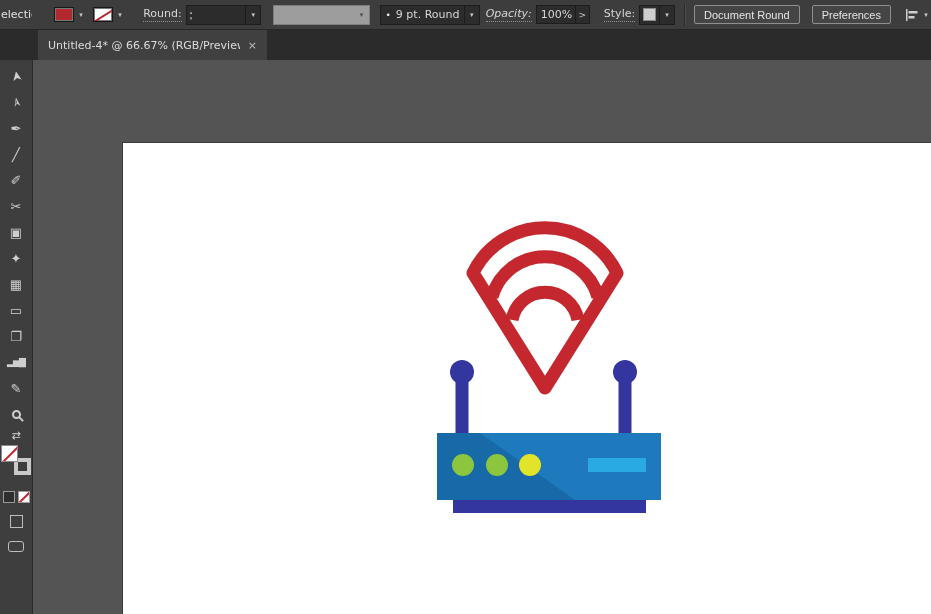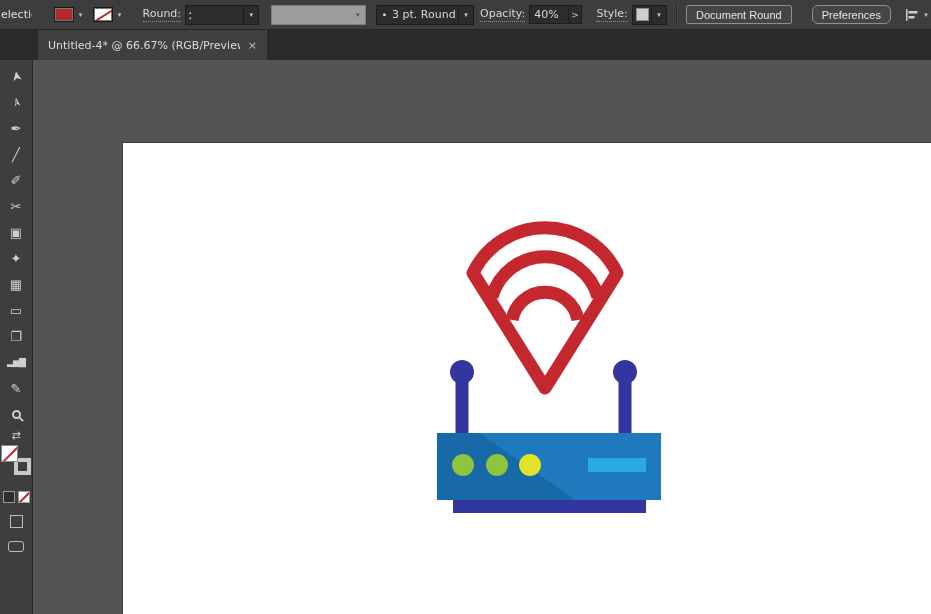--- a/index.html
+++ b/index.html
@@ -123,46 +123,46 @@
       <span class="chev">▾</span>
     </div>
   </div>
 
   <div class="disabled-combo">
     <span class="chev">▾</span>
   </div>
 
   <div class="combo brush-combo">
     <span class="dot">•</span>
-    <div class="val">3 pt. Round</div>
+    <div class="val">9 pt. Round</div>
     <div class="chevbox">
       <span class="chev">▾</span>
     </div>
   </div>
 
-  <span class="linky" style="margin-left:6px;">Opacity:</span>
+  <span class="linky" style="margin-left:6px;font-style:italic;">Opacity:</span>
   <div class="opacity-field">
-    <span>40%</span>
+    <span>100%</span>
   </div>
   <div class="expander">
     <span>&gt;</span>
   </div>
 
   <span class="linky" style="margin-left:14px;">Style:</span>
   <div class="combo style-combo">
     <div class="mini-swatch"></div>
     <div class="chevbox" style="margin-left:auto;">
       <span class="chev">▾</span>
     </div>
   </div>
 
   <div class="vsep"></div>
 
   <button class="bar-btn">Document Round</button>
-  <button class="bar-btn" style="margin-left:20px;border-radius:6px;">Preferences</button>
+  <button class="bar-btn" style="margin-left:12px;">Preferences</button>
 
   <div class="align-group">
     <svg width="16" height="14" viewBox="0 0 16 14">
       <rect x="3" y="1" width="1.5" height="12" fill="#cfcfcf"></rect>
       <rect x="5.5" y="3" width="9" height="2.5" fill="#cfcfcf"></rect>
       <rect x="5.5" y="8" width="6" height="2.5" fill="#cfcfcf"></rect>
     </svg>
     <span class="chev">▾</span>
   </div>
 </div>

